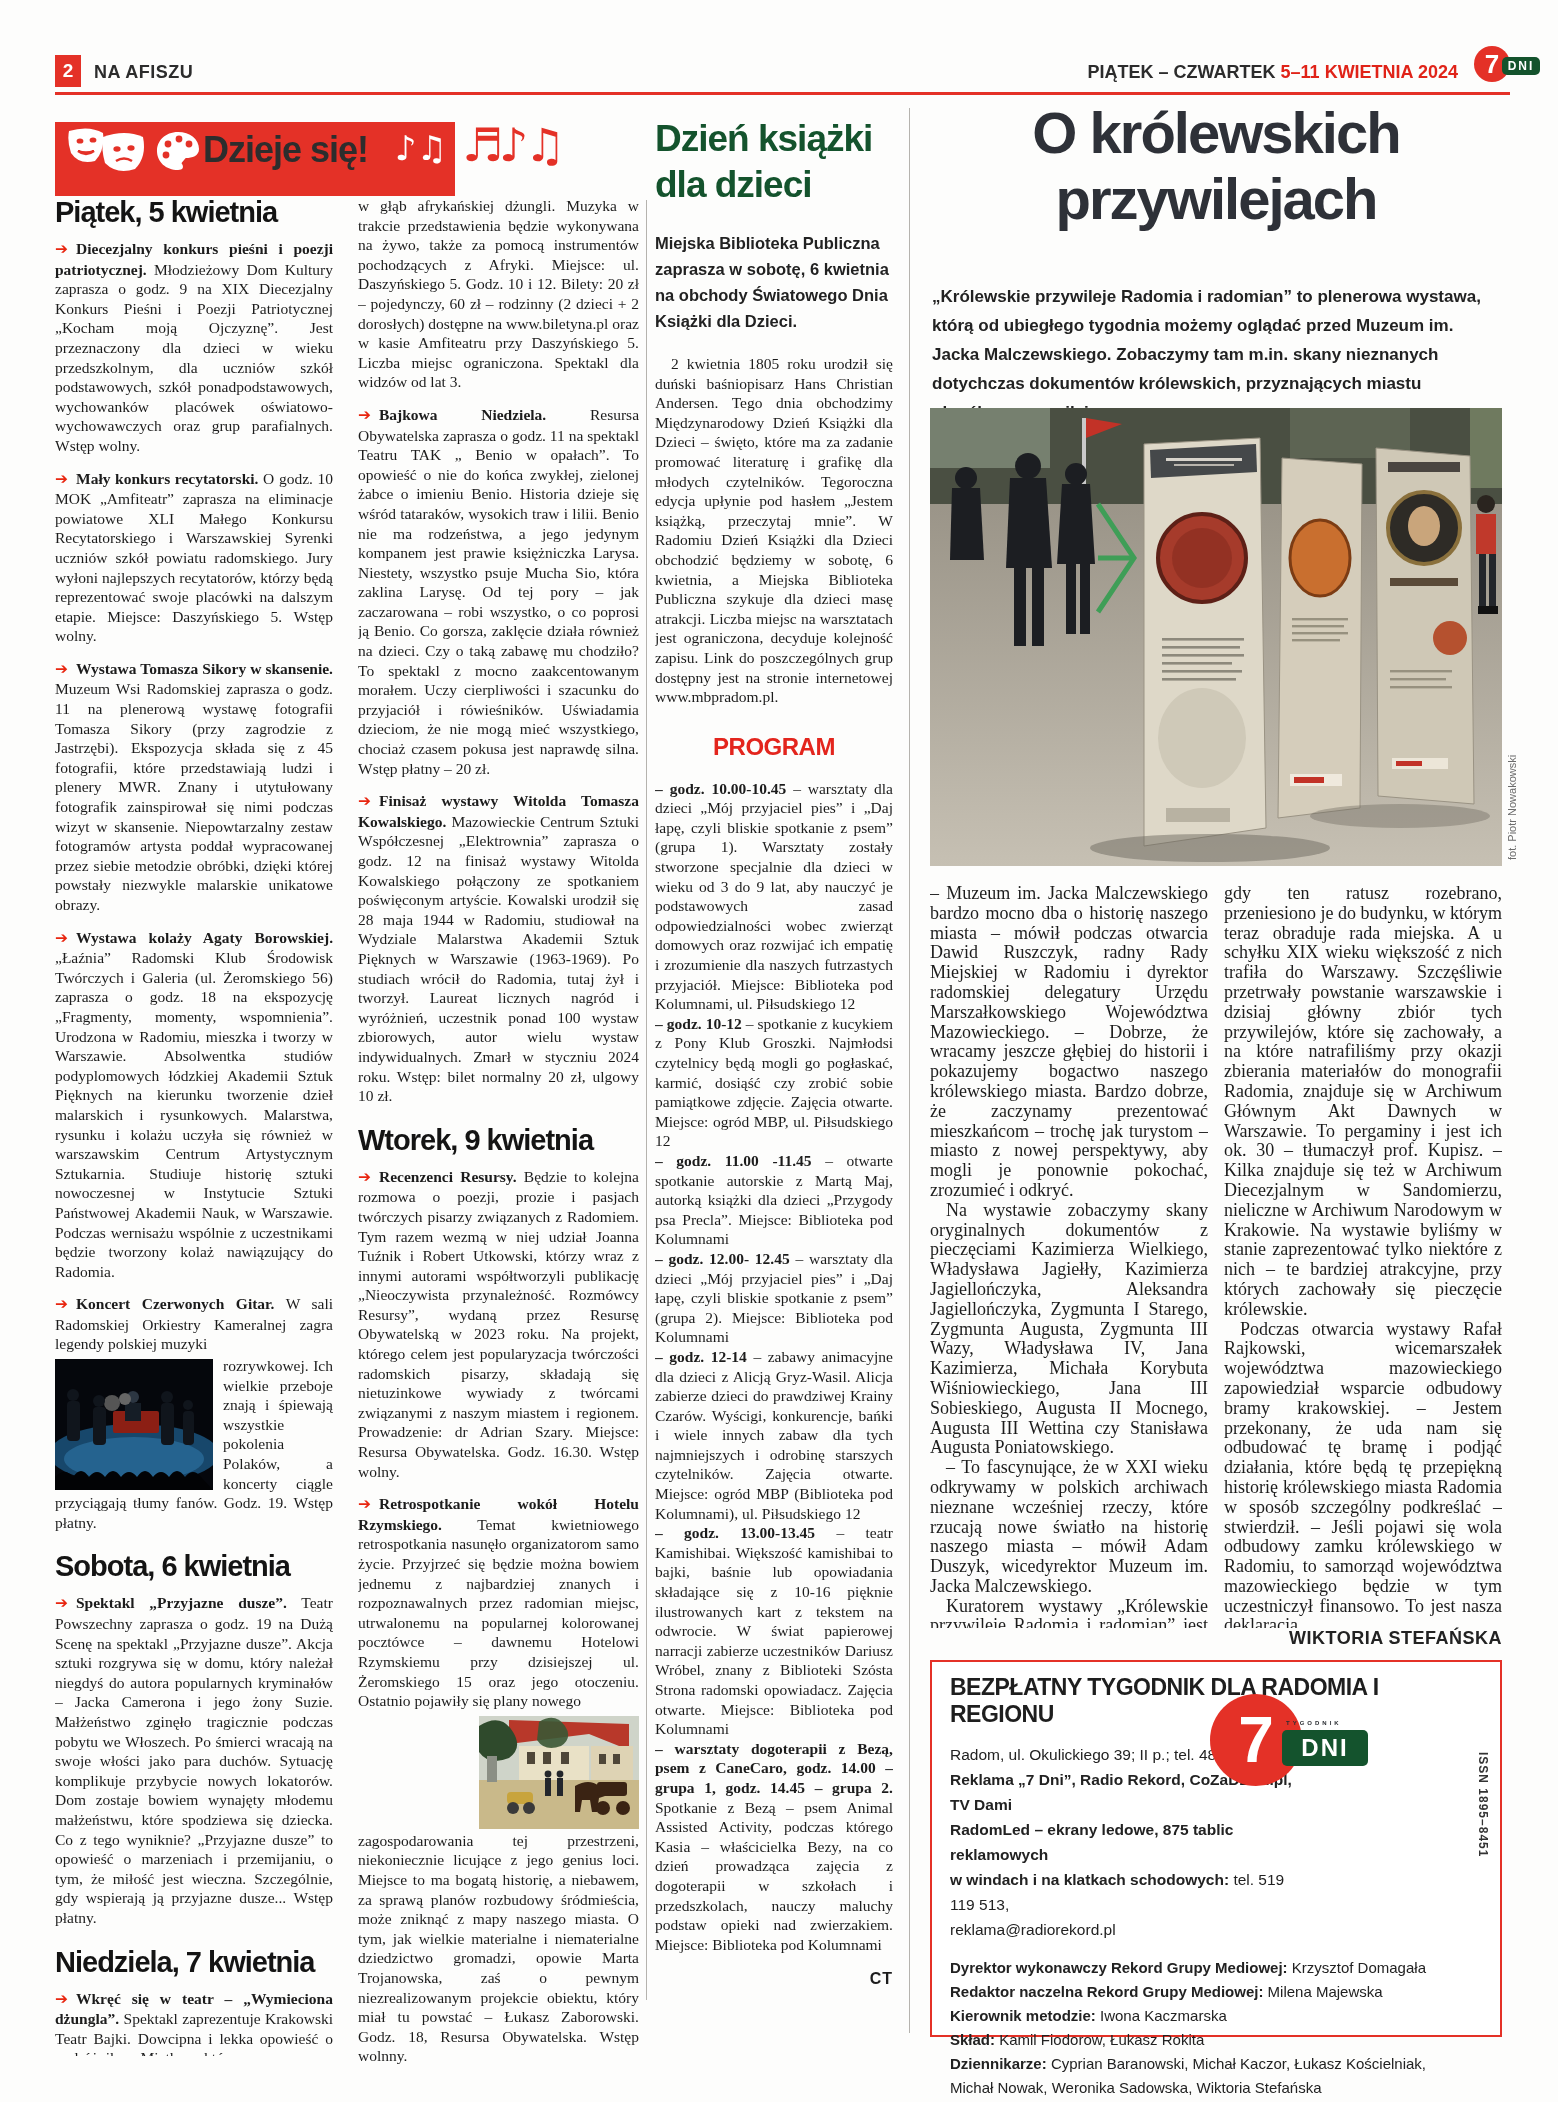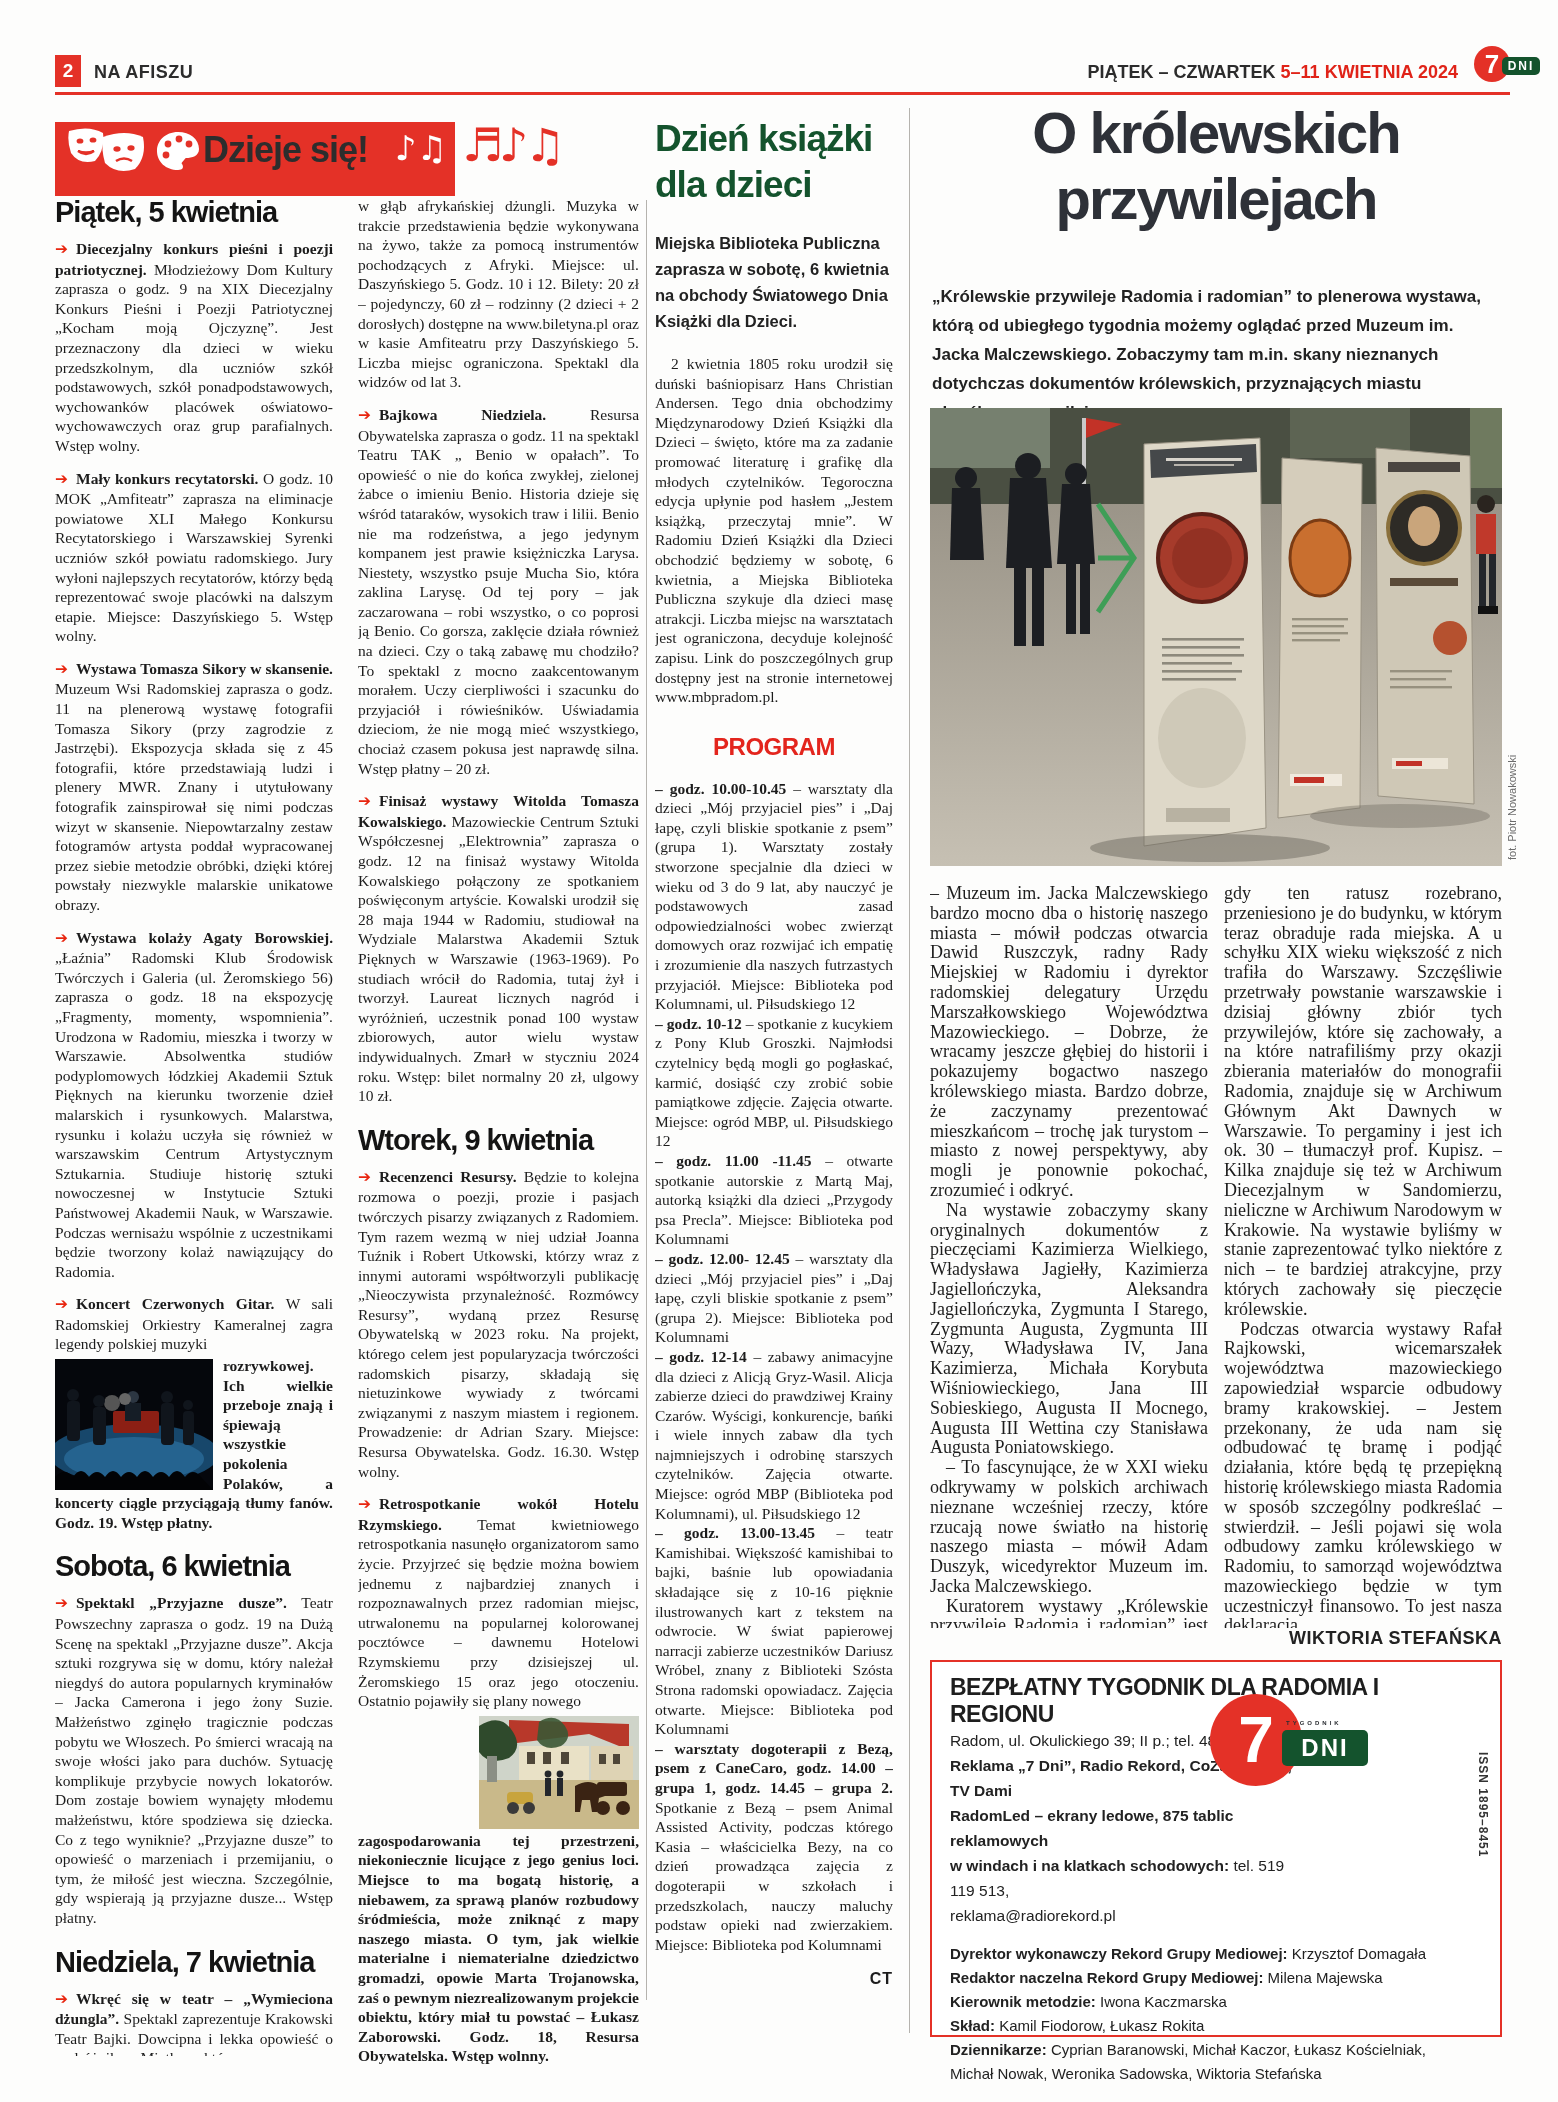--- a/index.html
+++ b/index.html
@@ -31,21 +31,21 @@
   .col{position:absolute;text-align:justify;font-size:15.5px;line-height:19.6px;overflow:hidden;}
   #col1{left:55px;top:196px;width:278px;height:1860px;}
   #col2{left:358px;top:196px;width:281px;height:1870px;}
   #col3{left:655px;top:108px;width:238px;height:1880px;}
   .vrule{position:absolute;width:1px;background:#b5b3ae;}
   h2.day{font:bold 29px "Liberation Sans",sans-serif;color:#141414;letter-spacing:-1px;
          margin:18px 0 10px 0;text-align:left;}
   p.it,p.cont{margin:0 0 13px 0;}
   .arrow{color:#e8250f;font-family:"DejaVu Sans",sans-serif;font-weight:bold;padding-right:8px;}
   p.it b{font-weight:bold;}
-  .wrapblock{margin:0 0 13px 0;font-weight:bold;}
+  .wrapblock{margin:0 0 13px 0;}
   .wrapblock svg{margin:3px 10px 2px 0;}
   .wrapblock.rt svg{margin:3px 0 2px 10px;}
   .byline{font:bold 16px "Liberation Sans",sans-serif;text-align:right;letter-spacing:1px;margin-top:16px;}
   
   .h3{font:bold 37px/46px "Liberation Sans",sans-serif;color:#14532d;letter-spacing:-1px;
       text-align:left;margin:8px 0 22px 0;}
   .lede3{font:bold 16.5px/26px "Liberation Sans",sans-serif;color:#222;text-align:left;margin:0 0 20px 0;}
   .prghead{font:bold 24px "Liberation Sans",sans-serif;color:#e3251d;text-align:center;
       letter-spacing:-.5px;margin:26px 0 18px 0;}
   p.prog{margin:0;}
@@ -59,21 +59,21 @@
   .photocredit{position:absolute;left:1506px;top:560px;height:300px;color:#6c6c6c;
       font:11px "Liberation Sans",sans-serif;writing-mode:vertical-rl;transform:rotate(180deg);}
   .artcols{position:absolute;left:930px;top:884px;width:572px;height:744px;display:flex;gap:16px;overflow:hidden;}
   .artcol{width:278px;text-align:justify;font-size:18px;line-height:19.8px;overflow:hidden;}
   .art-byline{position:absolute;left:930px;top:1628px;width:572px;text-align:right;
       font:bold 18px "Liberation Sans",sans-serif;color:#222;letter-spacing:.5px;}
   
   .infobox{position:absolute;left:930px;top:1660px;width:568px;height:373px;border:2px solid #e43127;
       background:#fff;font-family:"Liberation Sans",sans-serif;color:#222;}
   .ib-in{position:absolute;left:18px;top:10px;right:40px;bottom:8px;}
-  .ib-title{font-weight:bold;font-size:23px;letter-spacing:-.5px;margin:2px 0 0 0;color:#1e1e1e;}
+  .ib-title{font-weight:bold;font-size:23px;letter-spacing:-.5px;margin:2px 0 14px 0;color:#1e1e1e;}
   .ib-contact{font-size:15.5px;line-height:25px;width:360px;}
   .ib-staff{font-size:15px;line-height:24px;margin-top:14px;}
   .ib-staff b,.ib-contact b{font-weight:bold;}
   .issn{position:absolute;right:10px;top:90px;color:#333;font:bold 12px "Liberation Sans",sans-serif;
       writing-mode:vertical-rl;letter-spacing:1px;}
   .ib-logo{position:absolute;right:120px;top:32px;width:170px;height:105px;}
 </style>
 </head>
 <body>
 

